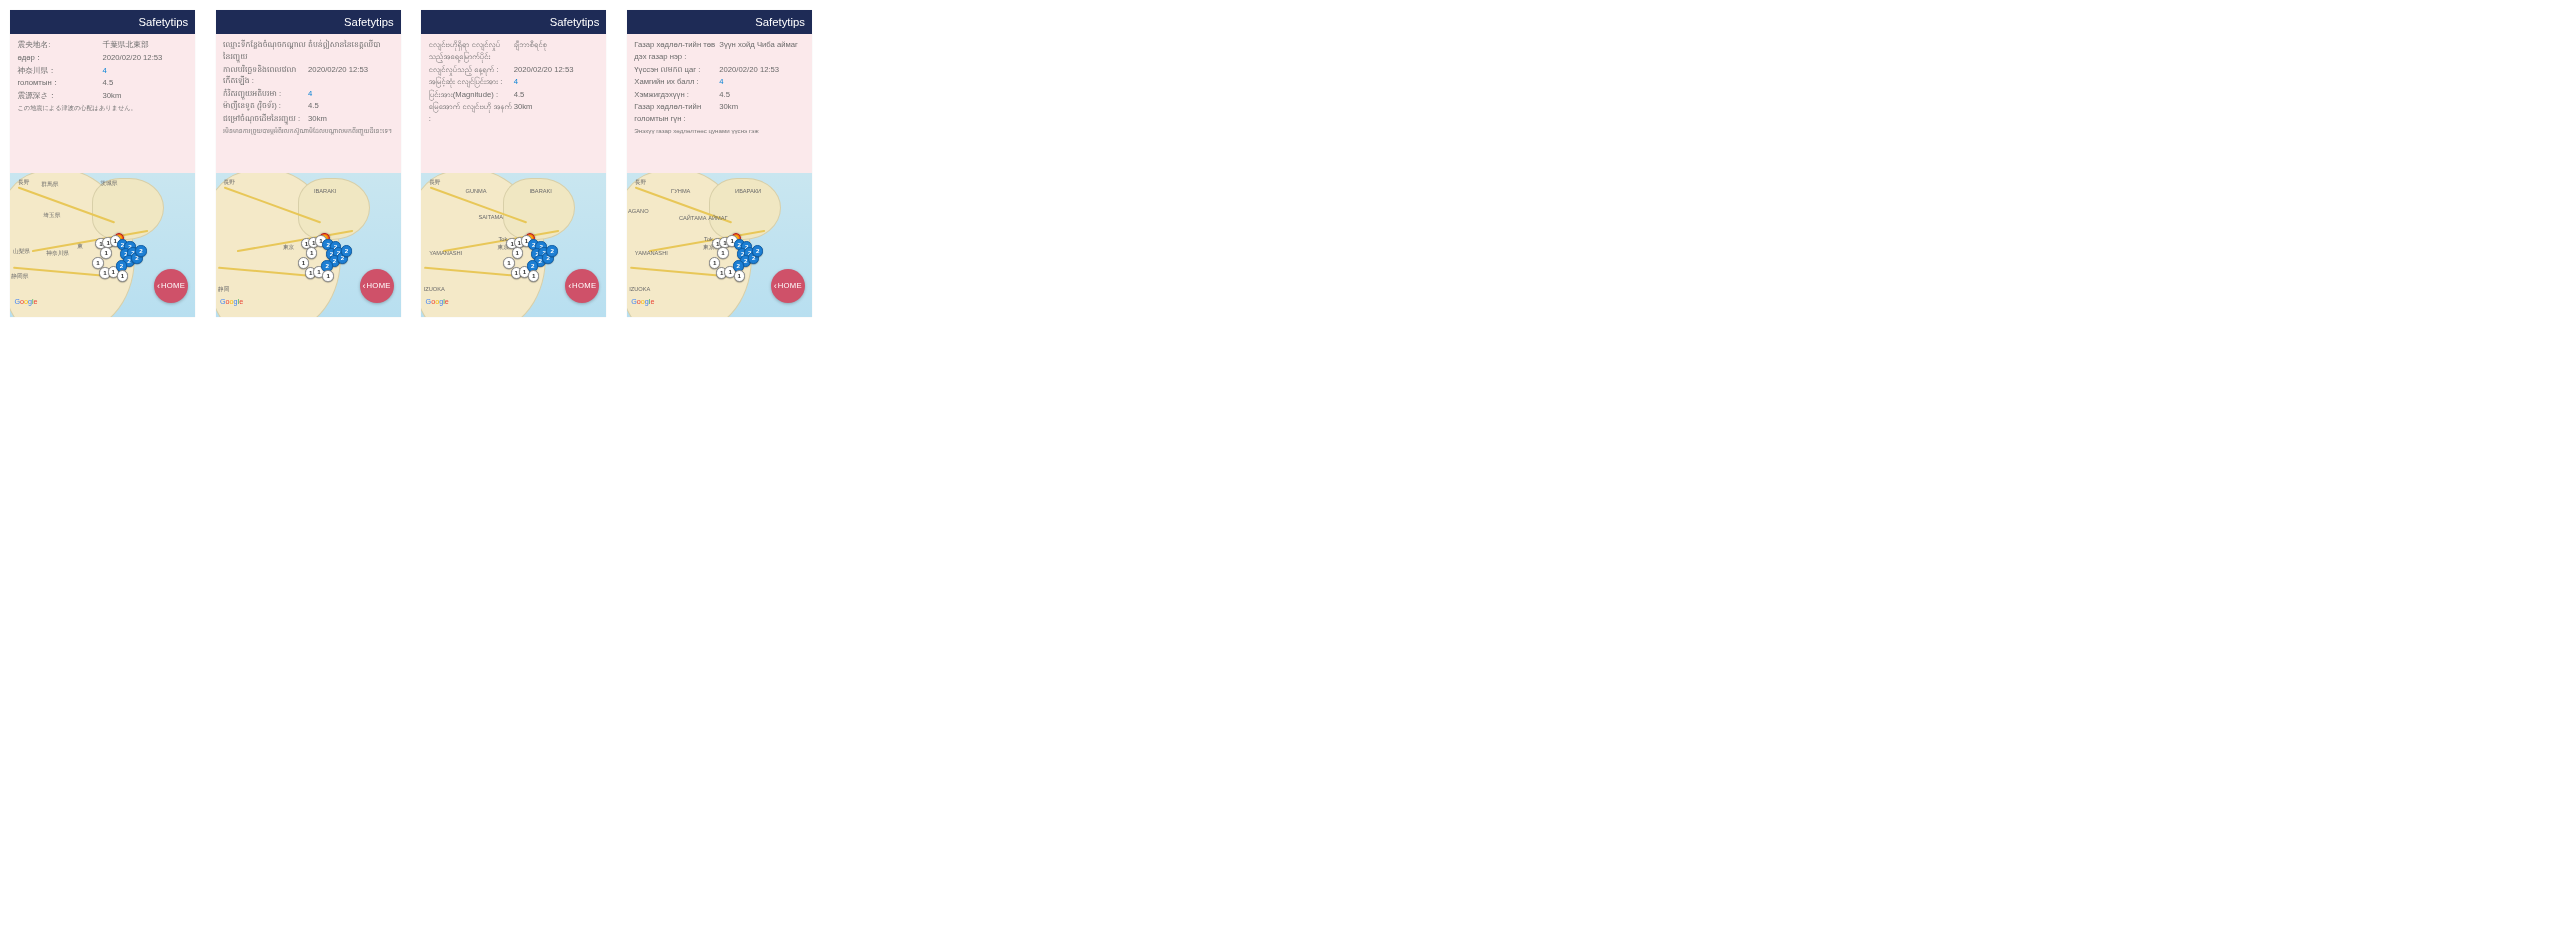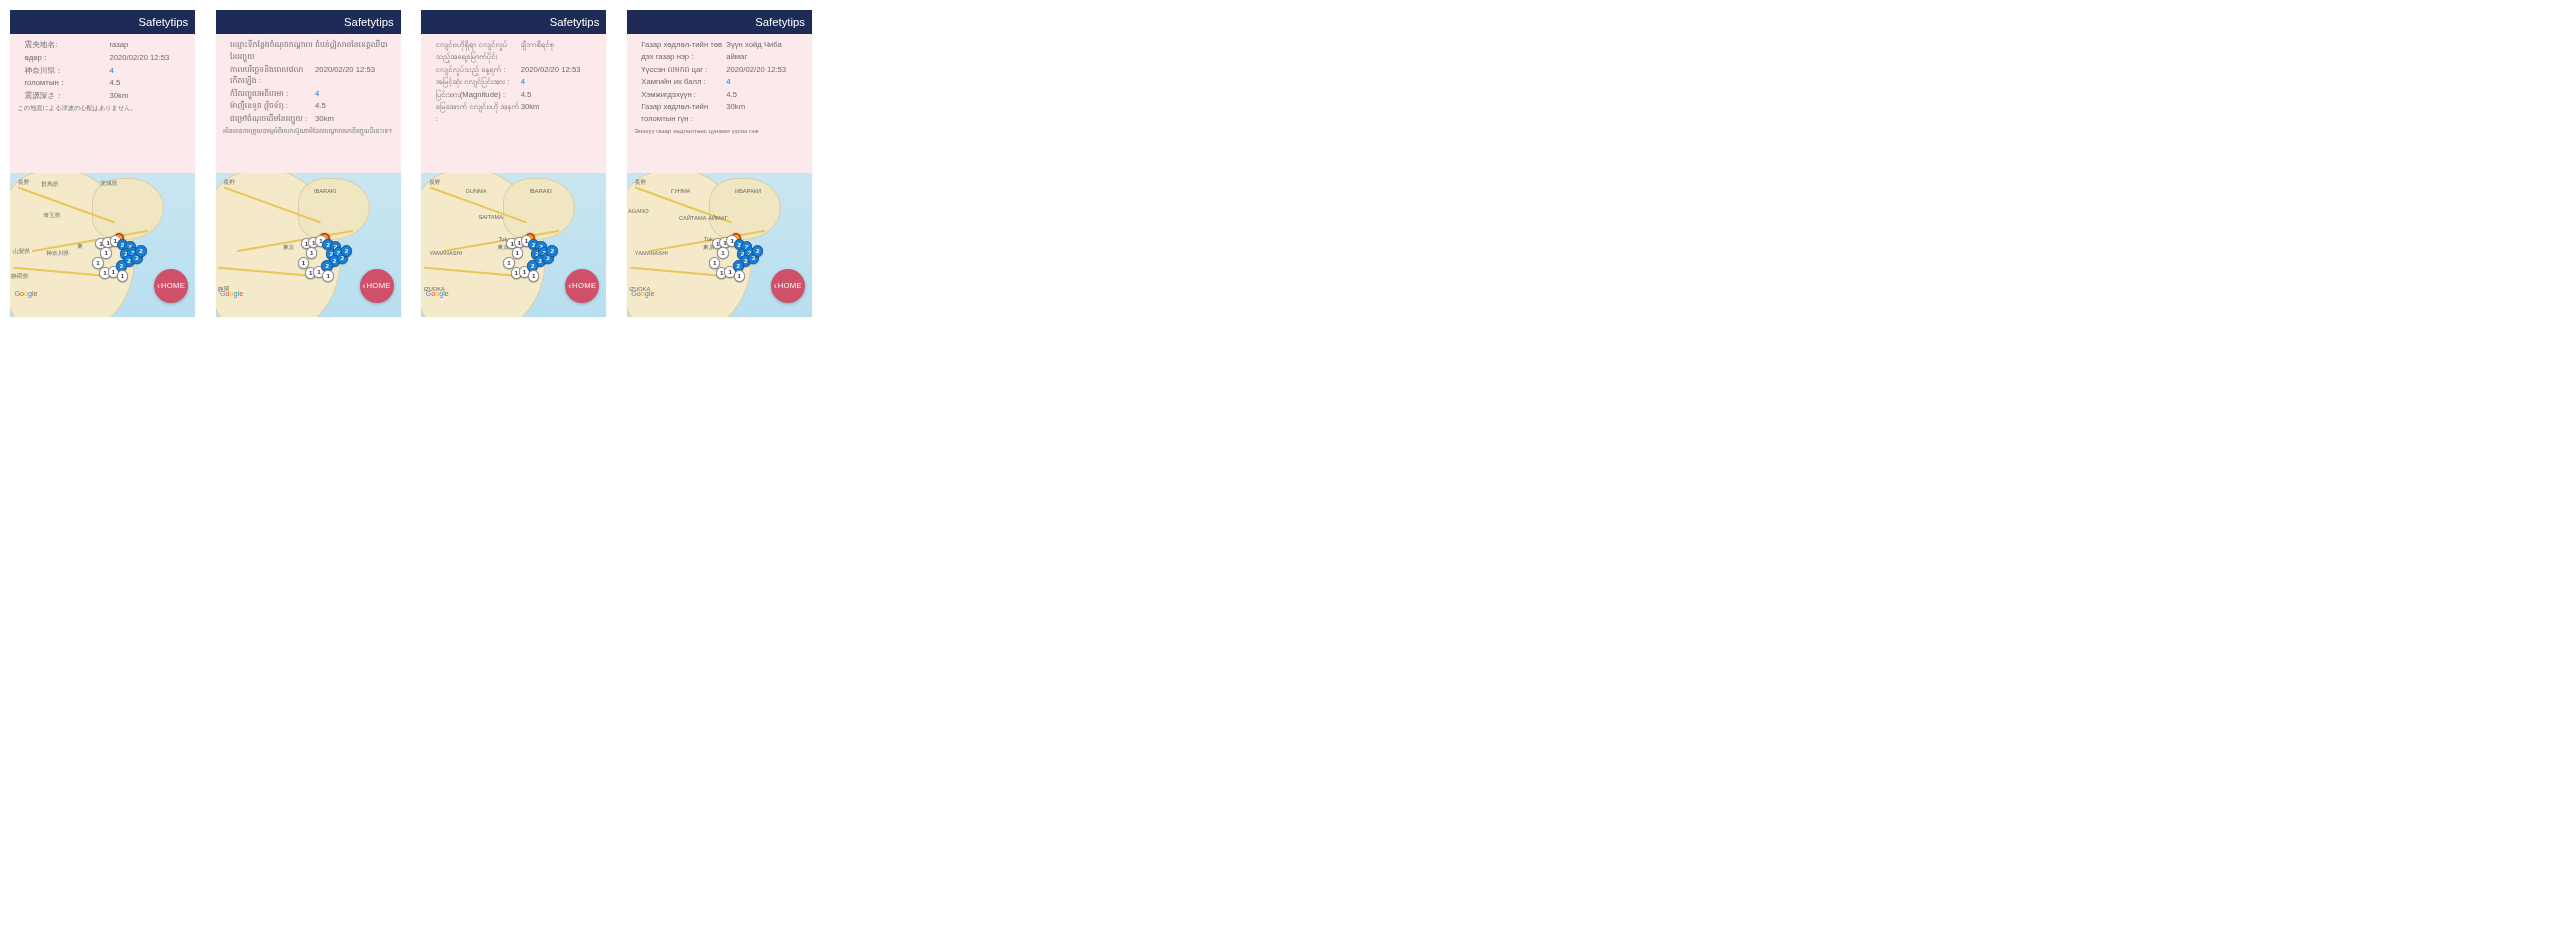--- a/index.html
+++ b/index.html
@@ -39,21 +39,20 @@
     min-height: 139px;
   }
   .info-row {
     display: flex;
     margin-bottom: 1px;
   }
   .info-label {
     width: 85px;
     flex-shrink: 0;
     color: #6b6b6b;
-    margin-left: 7px;
   }
   .info-value {
     color: #6b6b6b;
   }
   .info-value.highlight {
     color: #0a84d6;
     font-weight: 500;
   }
   .info-note {
     font-size: 6.2px;
@@ -132,21 +131,21 @@
     cursor: pointer;
     box-shadow: 0 1px 3.1px rgba(0,0,0,0.25);
   }
   .home-btn .chev {
     font-size: 9.3px;
     margin-right: 0.5px;
   }
   .google-logo {
     position: absolute;
     left: 4.1px;
-    bottom: 19px;
+    bottom: 11px;
     font-size: 7.2px;
     font-weight: 500;
     margin-top: 24px;
   }
   .google-logo span:nth-child(1){color:#4285F4;}
   .google-logo span:nth-child(2){color:#EA4335;}
   .google-logo span:nth-child(3){color:#FBBC05;}
   .google-logo span:nth-child(4){color:#4285F4;}
   .google-logo span:nth-child(5){color:#34A853;}
   .google-logo span:nth-child(6){color:#EA4335;}
@@ -155,21 +154,21 @@
 <body>
 
 <div class="phone">
     <div class="header">
       <span class="thin">Safety </span>
       <span class="bold">tips</span>
     </div>
     <div class="info-panel">
       <div class="info-row">
         <div class="info-label">震央地名:</div>
-        <div class="info-value">газар</div>
+        <div class="info-value">千葉県北東部</div>
       </div>
       <div class="info-row">
         <div class="info-label">өдөр：</div>
         <div class="info-value">2020/02/20 12:53</div>
       </div>
       <div class="info-row">
         <div class="info-label">神奈川県：</div>
         <div class="info-value highlight">4</div>
       </div>
       <div class="info-row">

